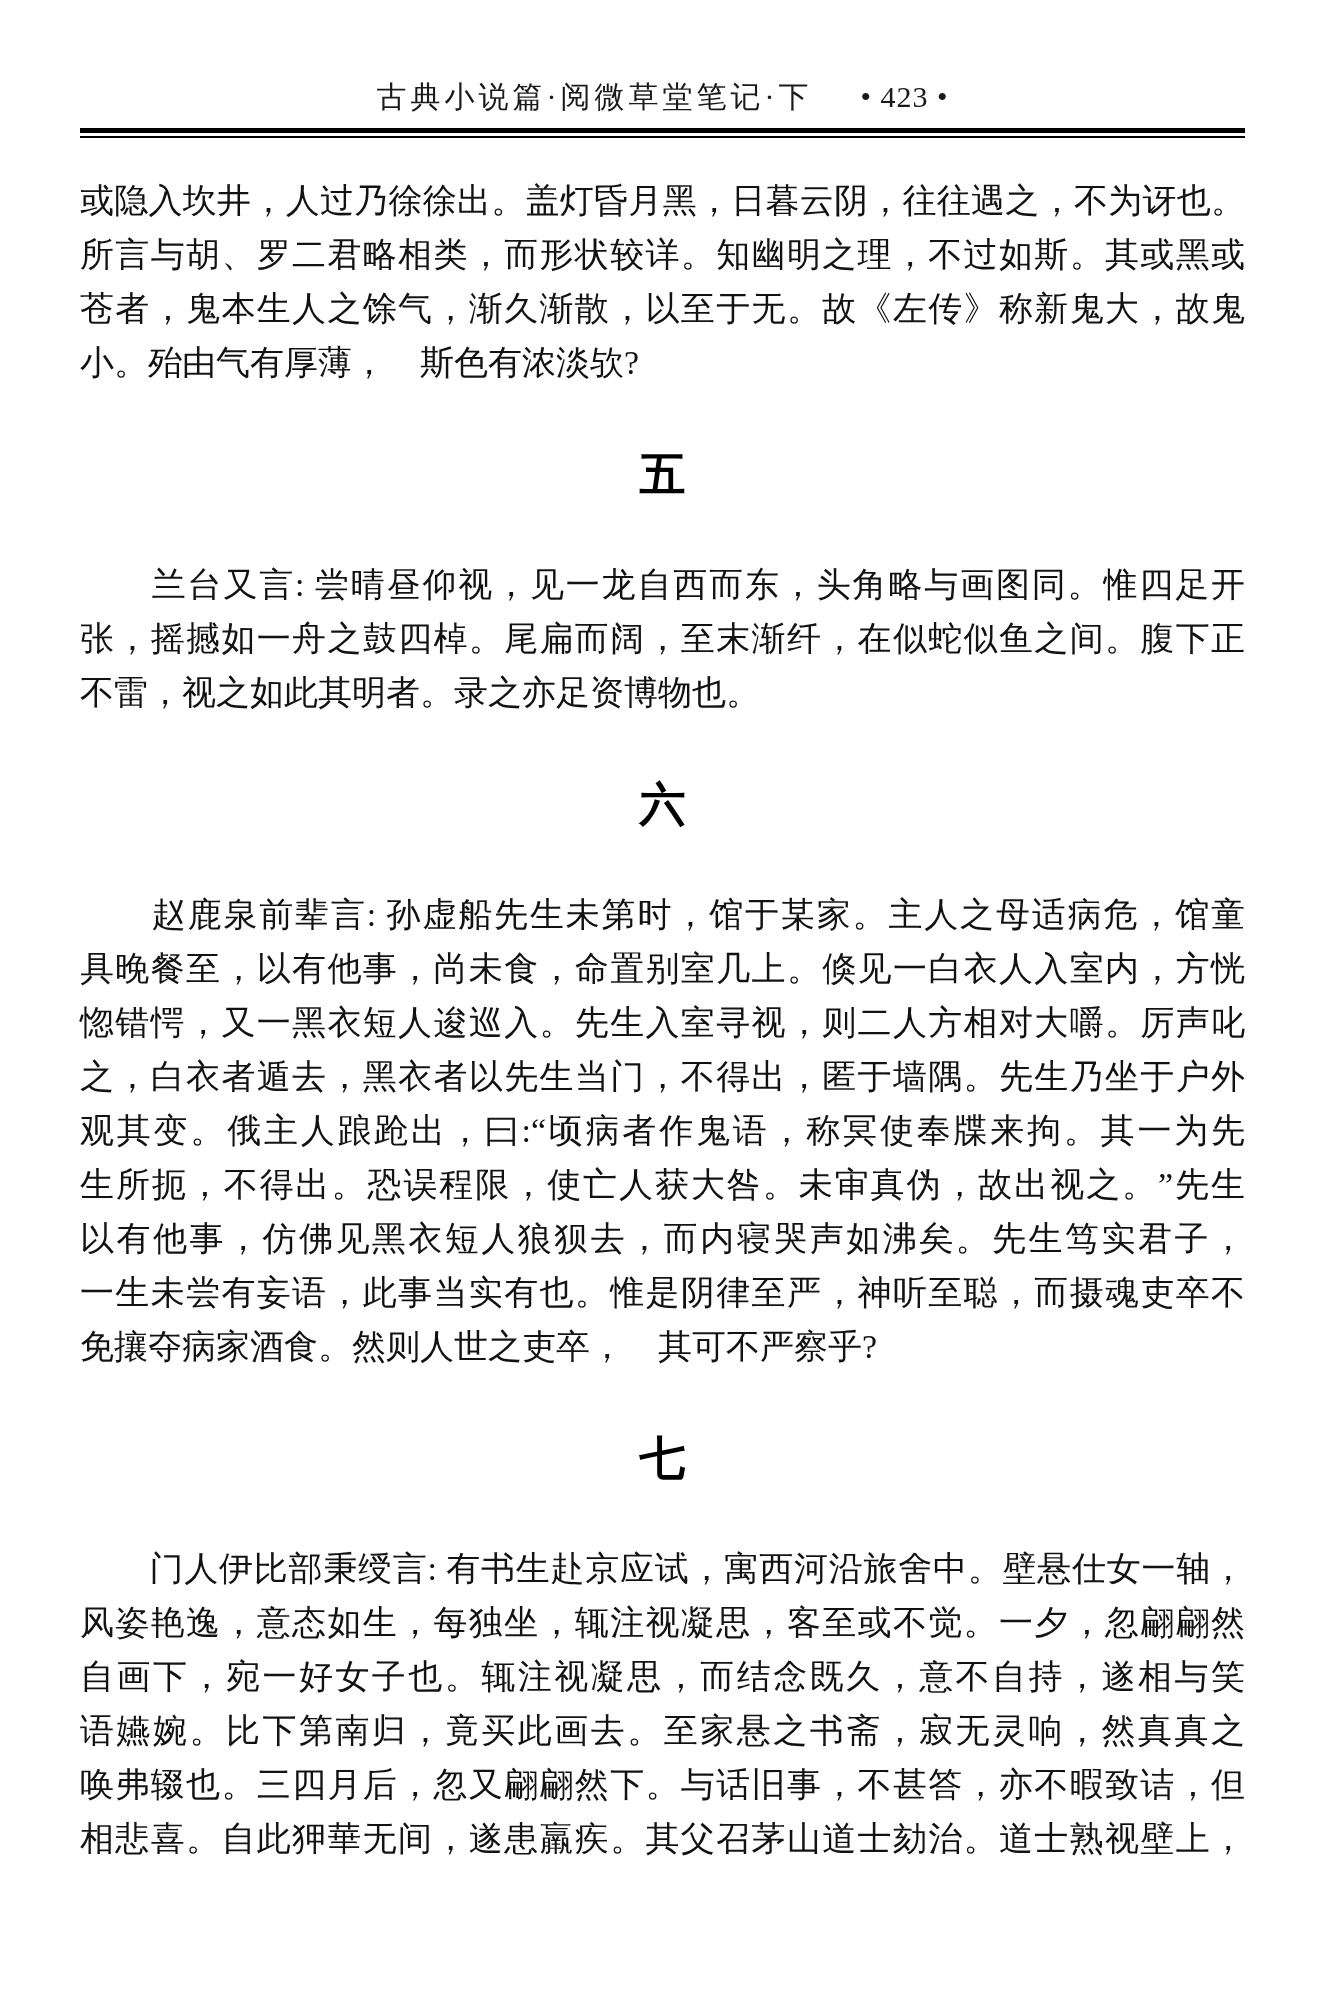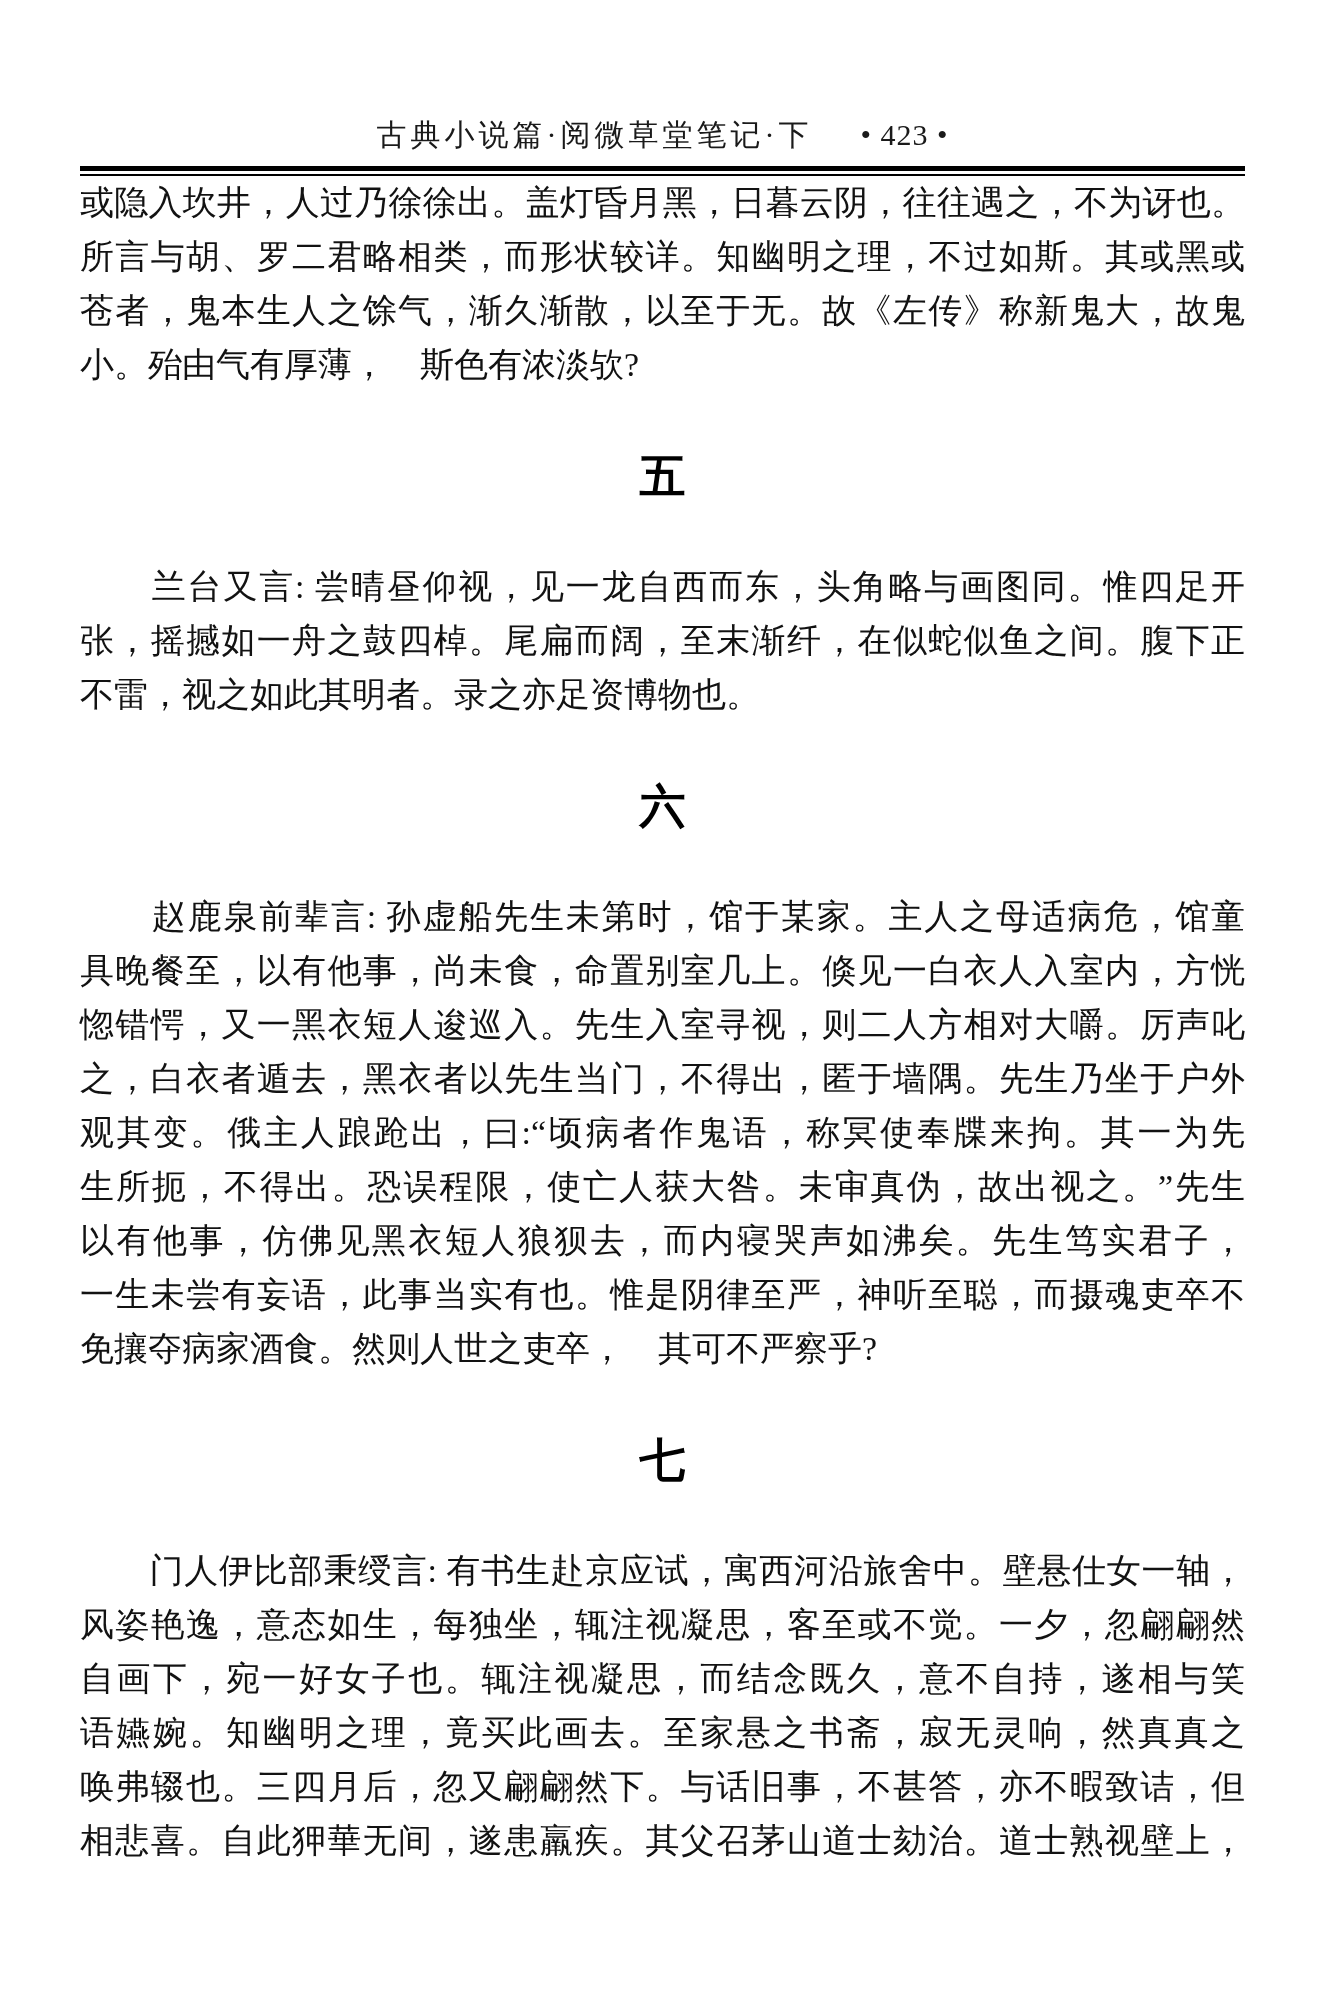--- a/index.html
+++ b/index.html
@@ -1,35 +1,35 @@
 <!DOCTYPE html>
 <html><head>
 <meta charset="utf-8">
 <style>
   html,body{margin:0;padding:0;background:#ffffff;}
   .page{
     position:relative;
     width:1324px;height:1997px;
     box-sizing:border-box;
-    padding:118px 79px 0 80px;
+    padding:80px 79px 0 80px;
     background:#ffffff;
     color:#141414;
     font-family:"Liberation Serif","DejaVu Serif",serif;
     overflow:hidden;
   }
   .running-head{
     display:flex;justify-content:center;align-items:baseline;gap:48px;
     font-size:30px;line-height:34px;color:#1a1a1a;
   }
   .head-title{letter-spacing:4px;}
   .folio{font-weight:normal;letter-spacing:1px;}
   .rule{margin-top:14px;}
   .rule-thick{height:5px;background:#000;}
   .rule-thin{height:2px;background:#000;margin-top:3px;}
-  .content{}
+  .content{margin-top:36px;}
   .section-heading{
     margin:52px 0;
     font-family:"Liberation Sans","DejaVu Sans",sans-serif;
     font-weight:bold;font-size:46px;line-height:64px;
     text-align:center;color:#000;
   }
   .paragraph{margin:0;}
   .line{
     font-size:34px;line-height:54px;
     text-align:justify;text-align-last:justify;
@@ -74,18 +74,18 @@
         <div class="line">生所扼，不得出。恐误程限，使亡人获大咎。未审真伪，故出视之。”先生</div>
         <div class="line">以有他事，仿佛见黑衣短人狼狈去，而内寝哭声如沸矣。先生笃实君子，</div>
         <div class="line">一生未尝有妄语，此事当实有也。惟是阴律至严，神听至聪，而摄魂吏卒不</div>
         <div class="line line-short">免攘夺病家酒食。然则人世之吏卒， 其可不严察乎?</div>
       </div>
       <div class="section-heading">七</div>
       <div class="paragraph">
         <div class="line">　　门人伊比部秉绶言: 有书生赴京应试，寓西河沿旅舍中。壁悬仕女一轴，</div>
         <div class="line">风姿艳逸，意态如生，每独坐，辄注视凝思，客至或不觉。一夕，忽翩翩然</div>
         <div class="line">自画下，宛一好女子也。辄注视凝思，而结念既久，意不自持，遂相与笑</div>
-        <div class="line">语嬿婉。知幽明之理，竟买此画去。至家悬之书斋，寂无灵响，然真真之</div>
+        <div class="line">语嬿婉。比下第南归，竟买此画去。至家悬之书斋，寂无灵响，然真真之</div>
         <div class="line">唤弗辍也。三四月后，忽又翩翩然下。与话旧事，不甚答，亦不暇致诘，但</div>
         <div class="line">相悲喜。自此狎華无间，遂患羸疾。其父召茅山道士劾治。道士熟视壁上，</div>
       </div>
     </div>
 </div>
 
 </body></html>

